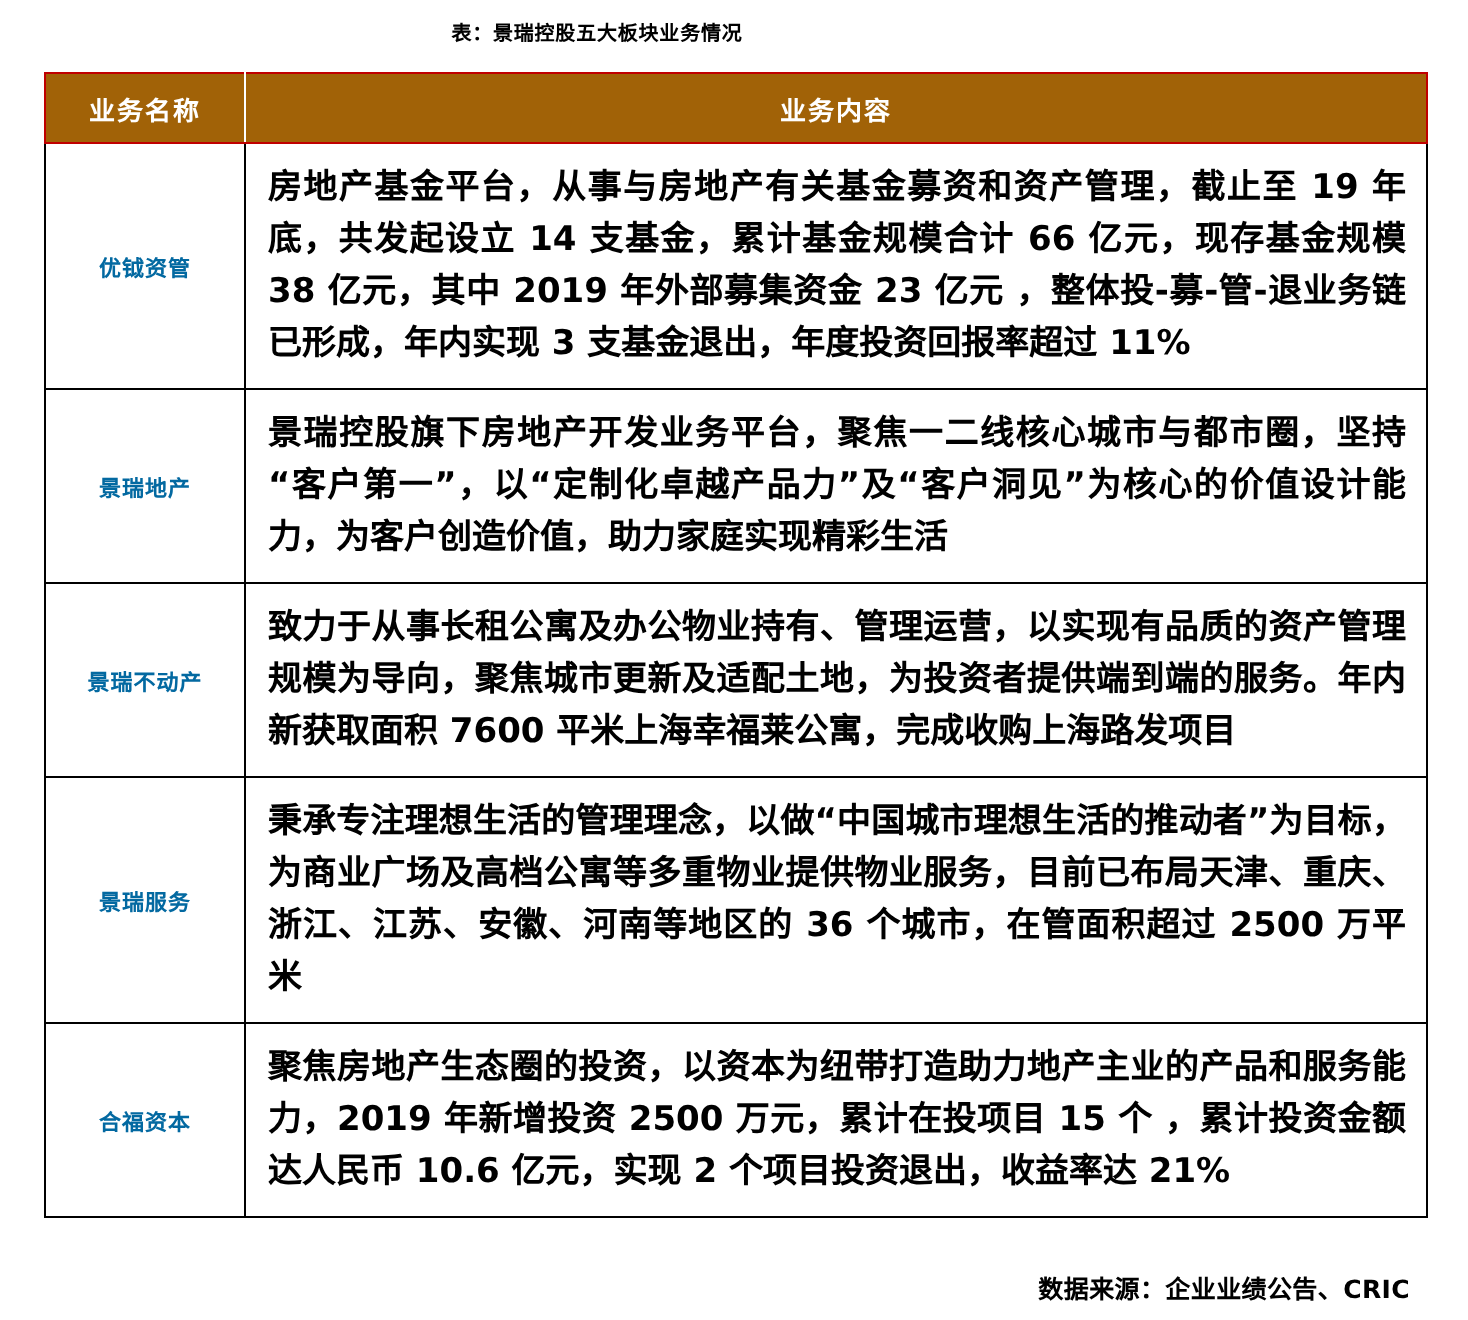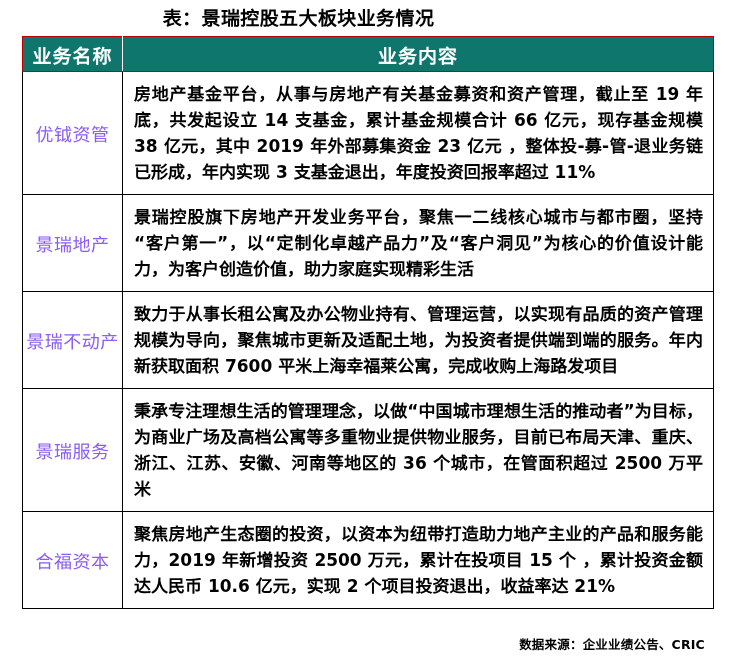--- a/index.html
+++ b/index.html
@@ -23,21 +23,21 @@
     box-sizing: border-box;
   }
 
   
   .title {
     position: absolute;
     left: 0;
     top: 8px;
     width: 597px;
     text-align: center;
-    font-size: 19px;
+    font-size: 10px;
     font-weight: bold;
     letter-spacing: 0.4px;
     line-height: 20px;
     color: #000000;
     white-space: nowrap;
   }
 
   
   .table-wrap {
     position: absolute;
@@ -57,40 +57,40 @@
 
   table.biz-table th,
   table.biz-table td {
     border: 1px solid #000000;
     vertical-align: middle;
     padding: 0;
   }
 
   
   thead tr.head-row th {
-    background: #0f766e;
+    background: #a16207;
     color: #ffffff;
     font-weight: bold;
-    font-size: 19px;
+    font-size: 13px;
     letter-spacing: 1px;
     height: 34px;
     text-align: center;
     border-color: #C00000;
   }
   thead tr.head-row th.th-name {
     border-right: 1px solid #ffffff;
   }
 
   
   tbody td.cell-name {
     text-align: center;
-    font-size: 18px;
-    font-weight: normal;
+    font-size: 11px;
+    font-weight: bold;
     letter-spacing: 0.5px;
-    color: #8b5cf6;
+    color: #0369a1;
     padding: 4px 2px;
   }
 
   tbody td.cell-content {
     text-align: justify;
     text-justify: inter-ideograph;
     font-size: 17px;
     font-weight: bold;
     line-height: 26px;
     color: #000000;

